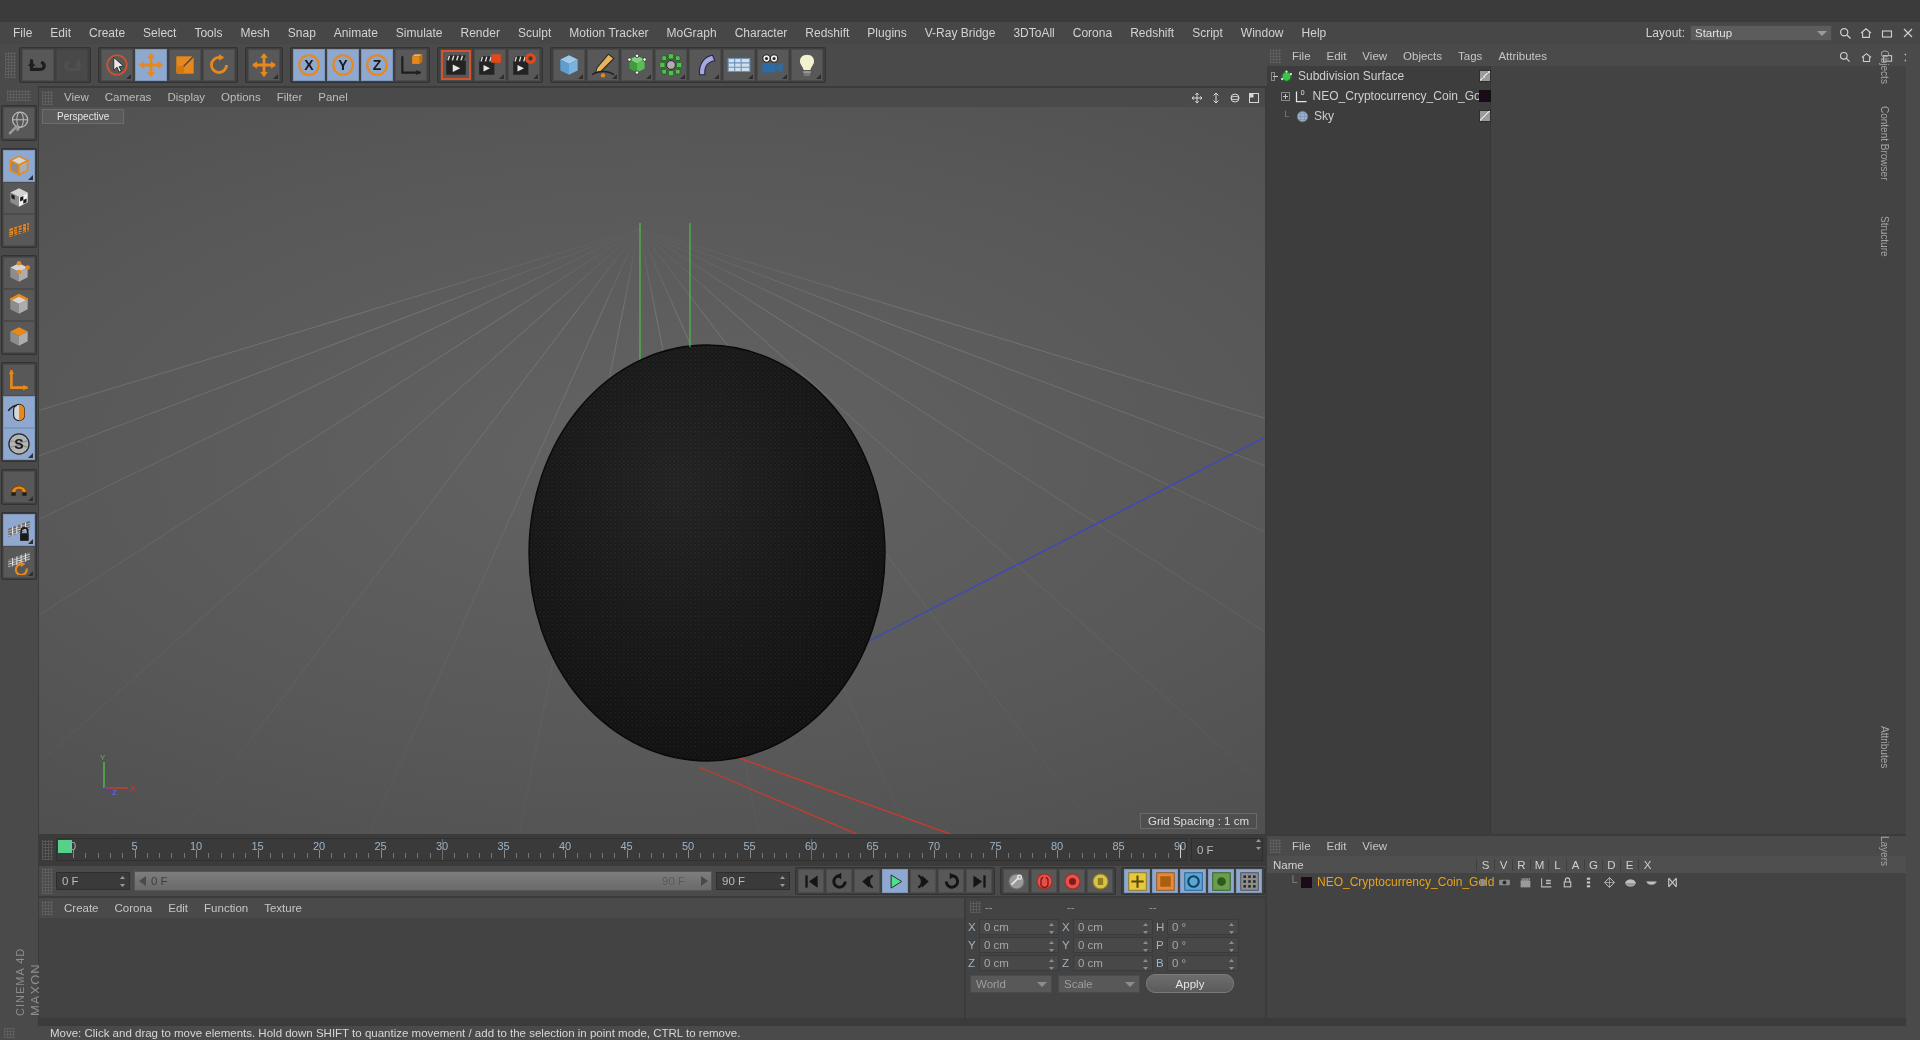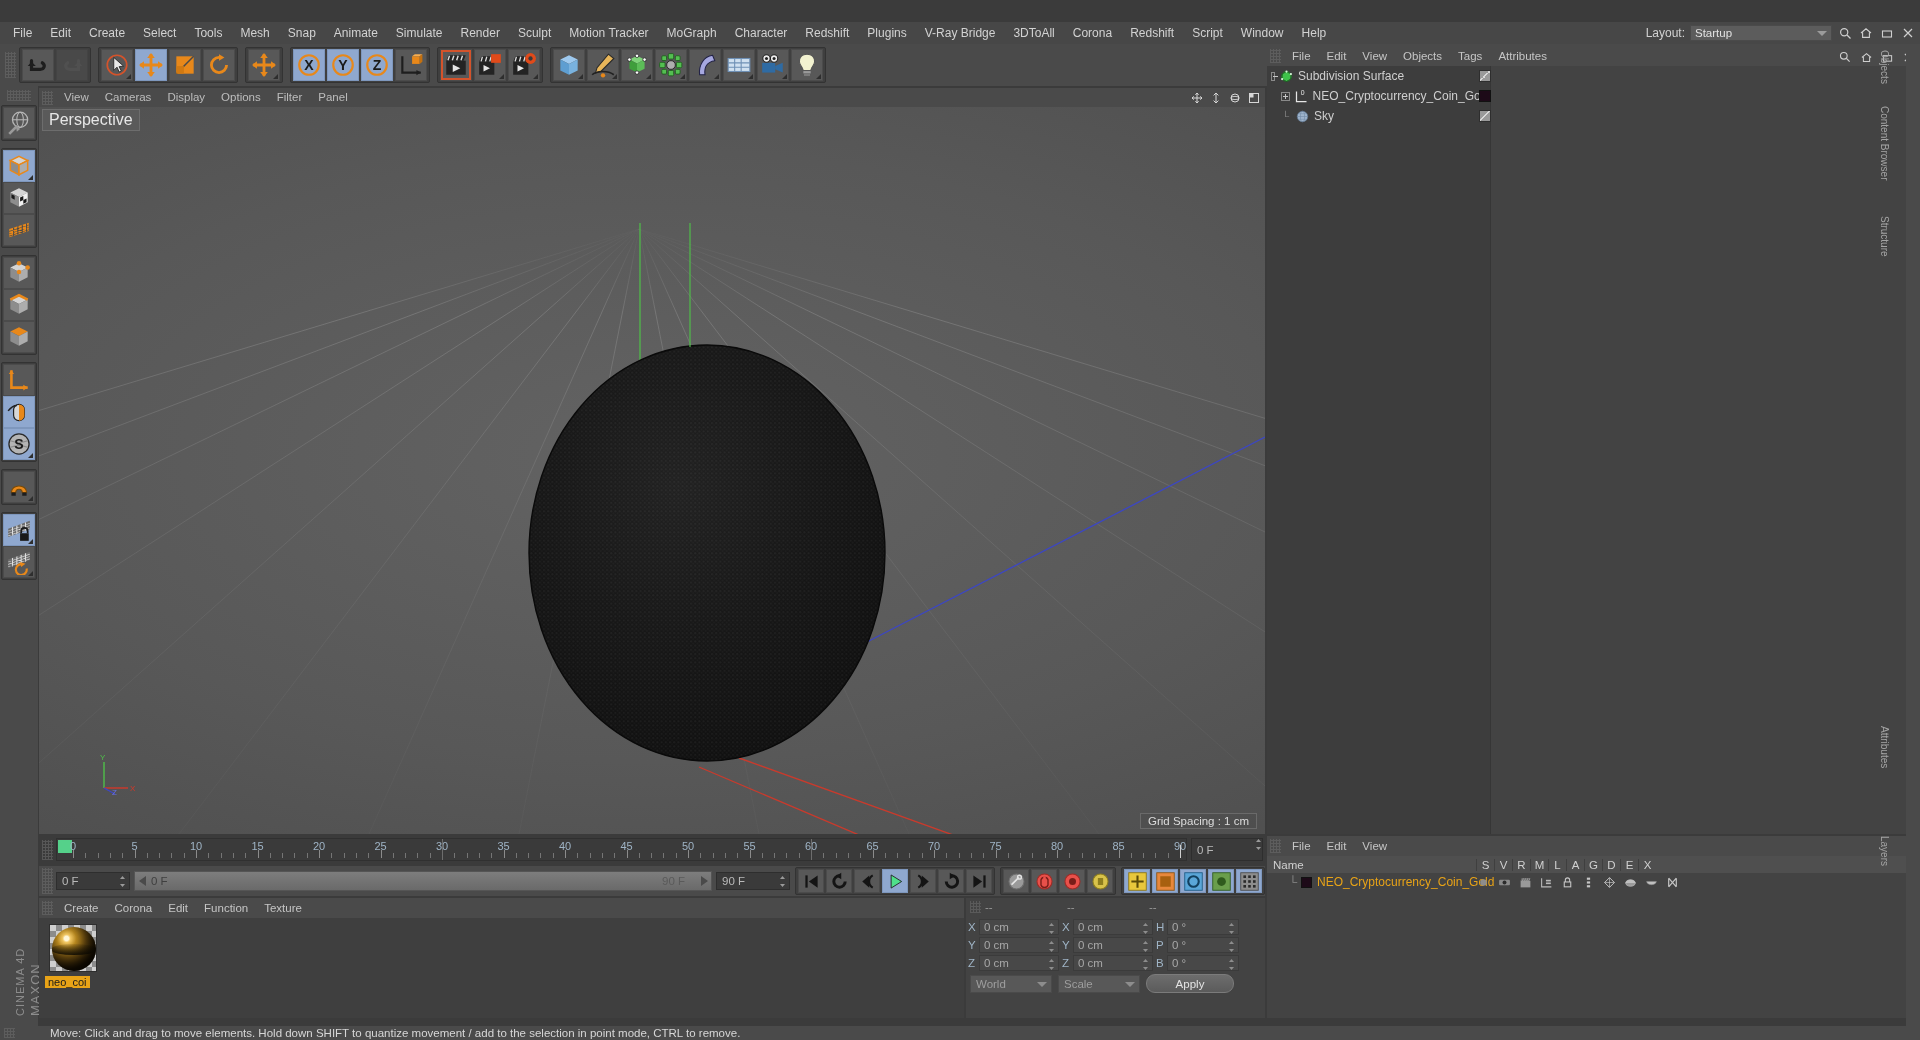--- a/index.html
+++ b/index.html
@@ -88,21 +88,21 @@
   .viewmenu .grip { height:14px; margin:0 3px; }
   .viewmenu .mi { padding:0 8px; font-size:11.5px; color:#bdbdbd; line-height:19px; }
   .viewmenu .vicons { position:absolute; right:3px; top:2px; display:flex; gap:3px; align-items:center; }
   .viewport {
     position:absolute; left:0; top:19px; width:1226px; height:727px;
     background:radial-gradient(ellipse 150% 120% at 50% 48%, #636363 0%, #585858 35%, #4a4a4a 68%, #3e3e3e 100%);
     overflow:hidden;
   }
   .vp-label {
     position:absolute; left:3px; top:2px; background:#5a5a5a; border:1px solid #6d6d6d;
-    color:#e6e6e6; font-size:16px; padding:1px 6px;
+    color:#e6e6e6; font-size:10px; padding:1px 14px;
   }
   .gridsp {
     position:absolute; right:8px; bottom:5px; background:rgba(78,78,78,.78);
     border:1px solid #6a6a6a; color:#dcdcdc; font-size:11.5px; padding:1px 7px;
   }
   .axisgizmo { position:absolute; left:55px; bottom:38px; width:46px; height:46px; }
 
   
   .objmgr { position:absolute; left:1267px; top:46px; width:653px; height:788px; background:#434343; }
   .panelmenu { height:20px; background:#4a4a4a; display:flex; align-items:center; position:relative; }
@@ -1118,27 +1118,20 @@
     <div class="panelmenu">
       <div class="grip"></div>
       <div id="mat-menu" style="display:flex;">
           <div class="mi">Create</div>
           <div class="mi">Corona</div>
           <div class="mi">Edit</div>
           <div class="mi">Function</div>
           <div class="mi">Texture</div>
         </div>
     </div>
-    <div class="mat-body">
-      <div class="matball">
-        <div class="sphere"></div>
-        <div class="band"></div>
-      </div>
-      <div class="matname" id="matname">neo_coi</div>
-    </div>
   </div>
 
   <div class="coords">
     <div class="co-head">
       <div class="grip"></div>
       <div class="seg">--</div>
       <div class="seg">--</div>
       <div class="seg">--</div>
     </div>
     <div class="co-rows" id="co-rows">

